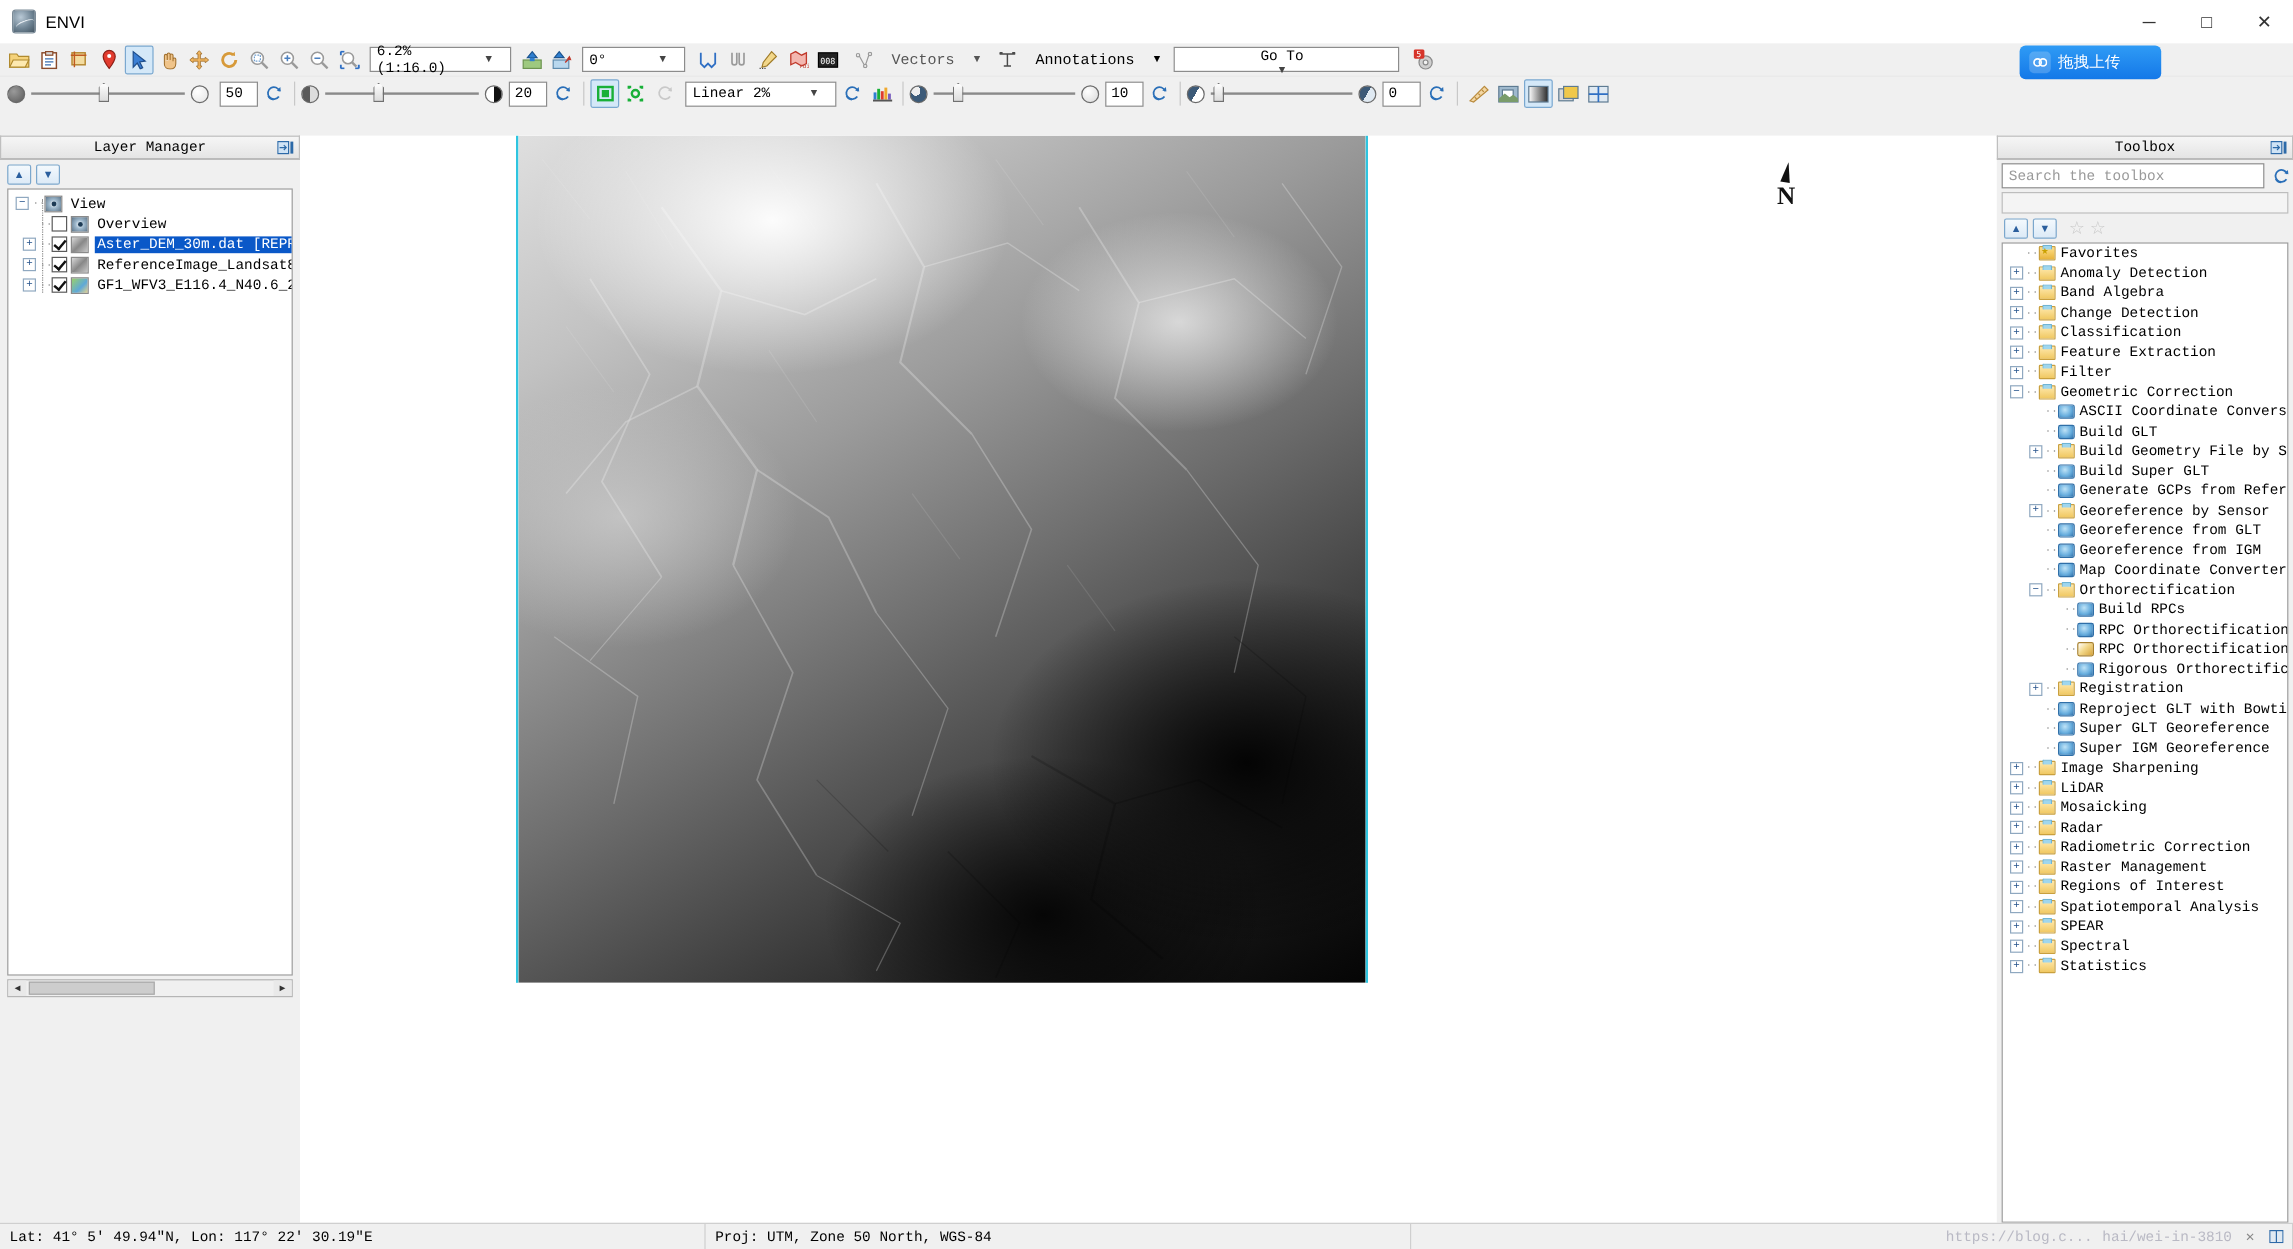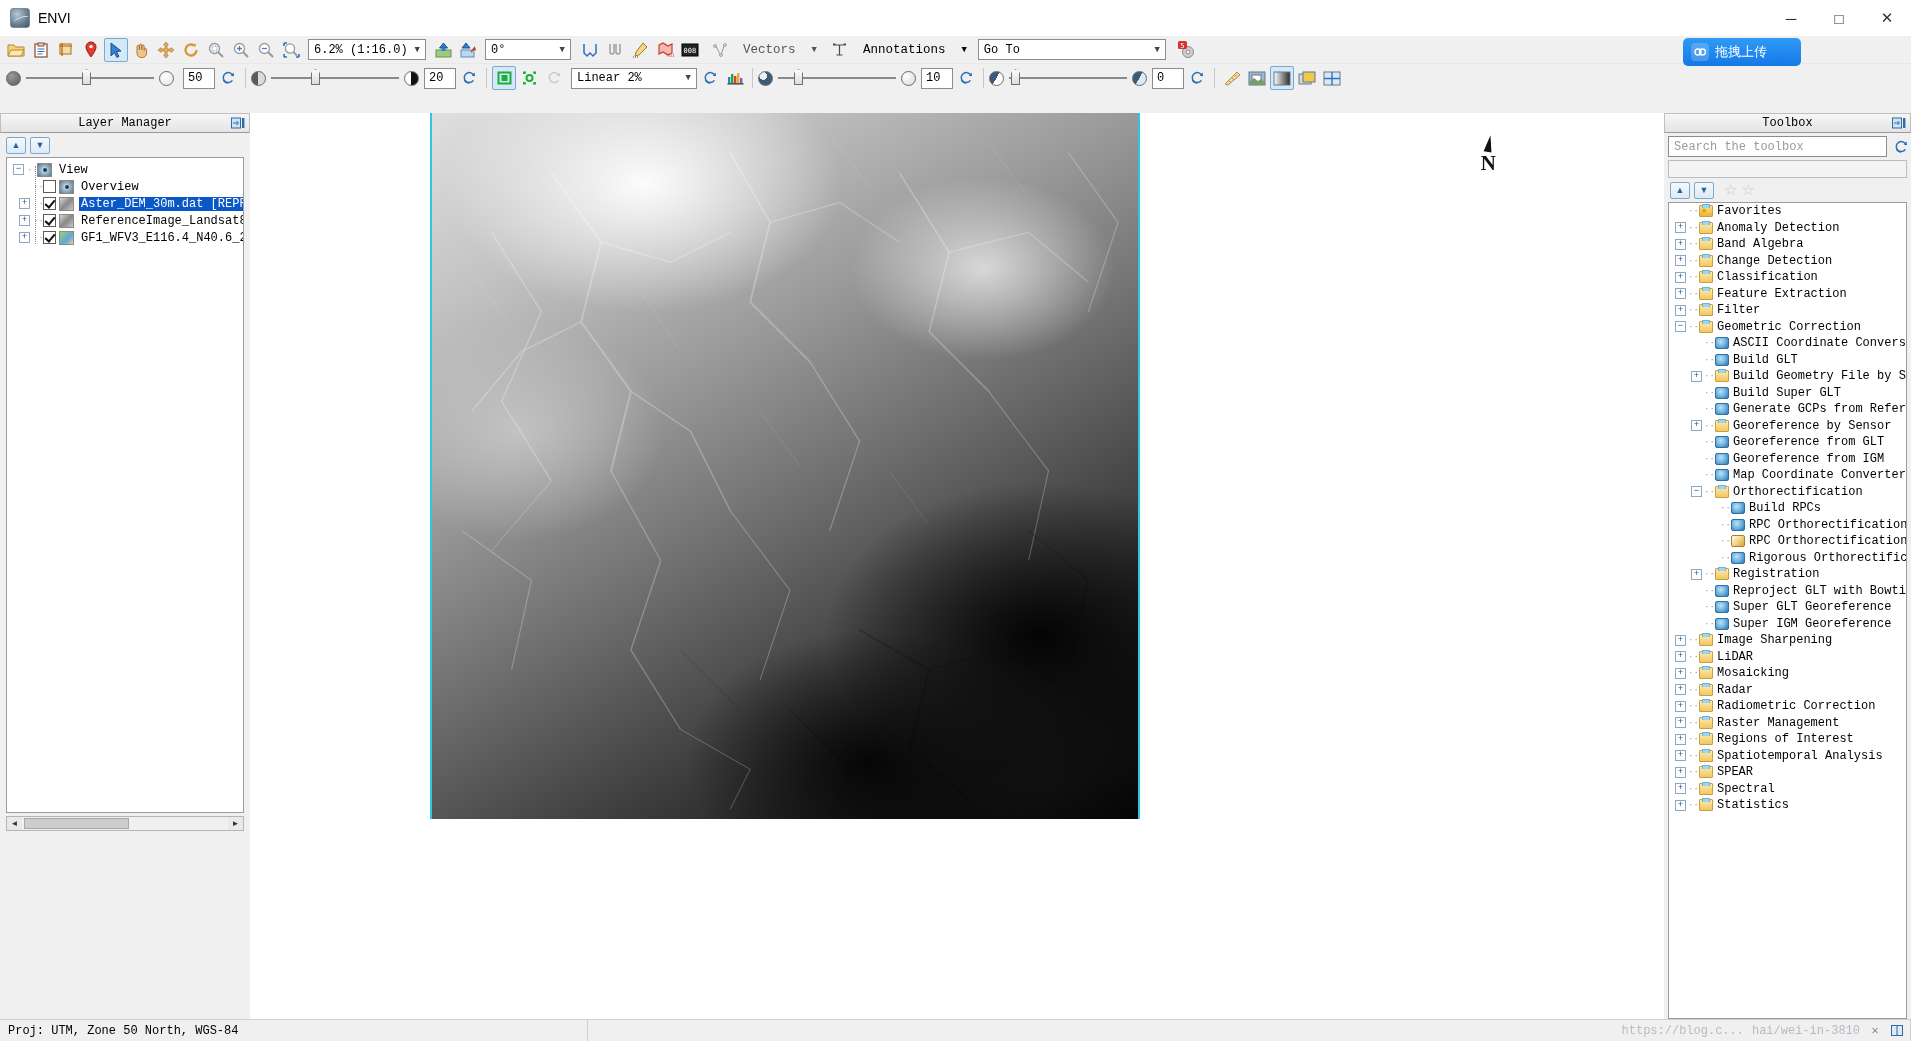--- a/index.html
+++ b/index.html
@@ -71,21 +71,21 @@
   .tbtn {
     width: 24px; height: 24px; display: flex; align-items: center; justify-content: center;
     border: 1px solid transparent; border-radius: 2px; position: relative;
   }
   .tbtn.active { border-color: #7aa8d0; background: #d4e8f8; }
   .sep { width: 1px; height: 20px; background: #c8c8c8; margin: 0 4px; }
 
   .combo {
     height: 21px; border: 1px solid #8c8c8c; background: #fff;
     display: flex; align-items: center; justify-content: space-between;
-    padding: 0 2px 0 5px; font-size: 12px;
+    padding: 0 12px 0 5px; font-size: 12px;
     font-family: "Liberation Mono", monospace; color: #000;
   }
   .combo .arw { font-size: 9px; color: #444; padding: 0 3px; }
   .txtbox {
     height: 21px; border: 1px solid #8c8c8c; background: #fff;
     display: flex; align-items: center; padding: 0 4px;
     font-size: 12px; font-family: "Liberation Mono", monospace;
   }
   .lbl-btn {
     display: flex; align-items: center; gap: 16px; padding: 0 4px;
@@ -436,21 +436,21 @@
 
     <div class="lbl-btn enabled" style="margin-left:6px;">
       <svg width="15" height="14" viewBox="0 0 15 14">
           <path d="M1 2h13M7.5 2v10M4.5 12h6" stroke="#4a4a4a" stroke-width="1.2" fill="none"></path>
           <path d="M1 1.2h2.5M11.5 1.2H14" stroke="#4a4a4a" stroke-width="1.6"></path>
         </svg>
       <span>Annotations</span>
       <span style="font-size:9px;">▼</span>
     </div>
 
-    <div class="combo" style="width:188px; margin-left:6px;">
+    <div class="combo" style="width:188px; margin-left:6px;flex-direction:column;">
       <span>Go To</span>
       <span class="arw">▼</span>
     </div>
 
     <div class="tbtn" style="margin-left:8px;">
       <svg width="18" height="18" viewBox="0 0 18 18">
         <circle cx="10" cy="11" r="5.5" fill="#cfcfcf" stroke="#8a8a8a"></circle>
         <circle cx="10" cy="11" r="2" fill="#f2f2f2" stroke="#8a8a8a"></circle>
         <rect x="0" y="0" width="9" height="8" rx="1.5" fill="#d6342a"></rect>
         <text x="2.3" y="6.6" font-size="7" fill="#fff" font-family="monospace">5</text>
@@ -971,20 +971,21 @@
             <div class="tb-exp">+</div>
             <span class="tb-dot" style="color: rgb(154, 154, 154); font-size: 9px;">··</span>
             <div class="folder"></div>
             <span>Statistics</span>
           </div>
         </div>
     </div>
   </div>
 
   <div class="statusbar">
+    <div class="sb-cell coords">Lat: 41° 5′ 49.94″N, Lon: 117° 22′ 30.19″E</div>
     <div class="sb-cell proj">Proj: UTM, Zone 50 North, WGS-84</div>
     <div class="sb-cell flex">
       <span class="wm">https://blog.c...</span>
       <span class="wm">hai/wei-in-3810</span>
       <span class="sb-ico">✕</span>
       <span class="sb-ico">
         <svg width="12" height="11" viewBox="0 0 12 11">
             <rect x="0.5" y="0.5" width="11" height="10" fill="#dfe9f2" stroke="#2d6aa8"></rect>
             <path d="M6 0.5v10" stroke="#2d6aa8"></path>
           </svg>

